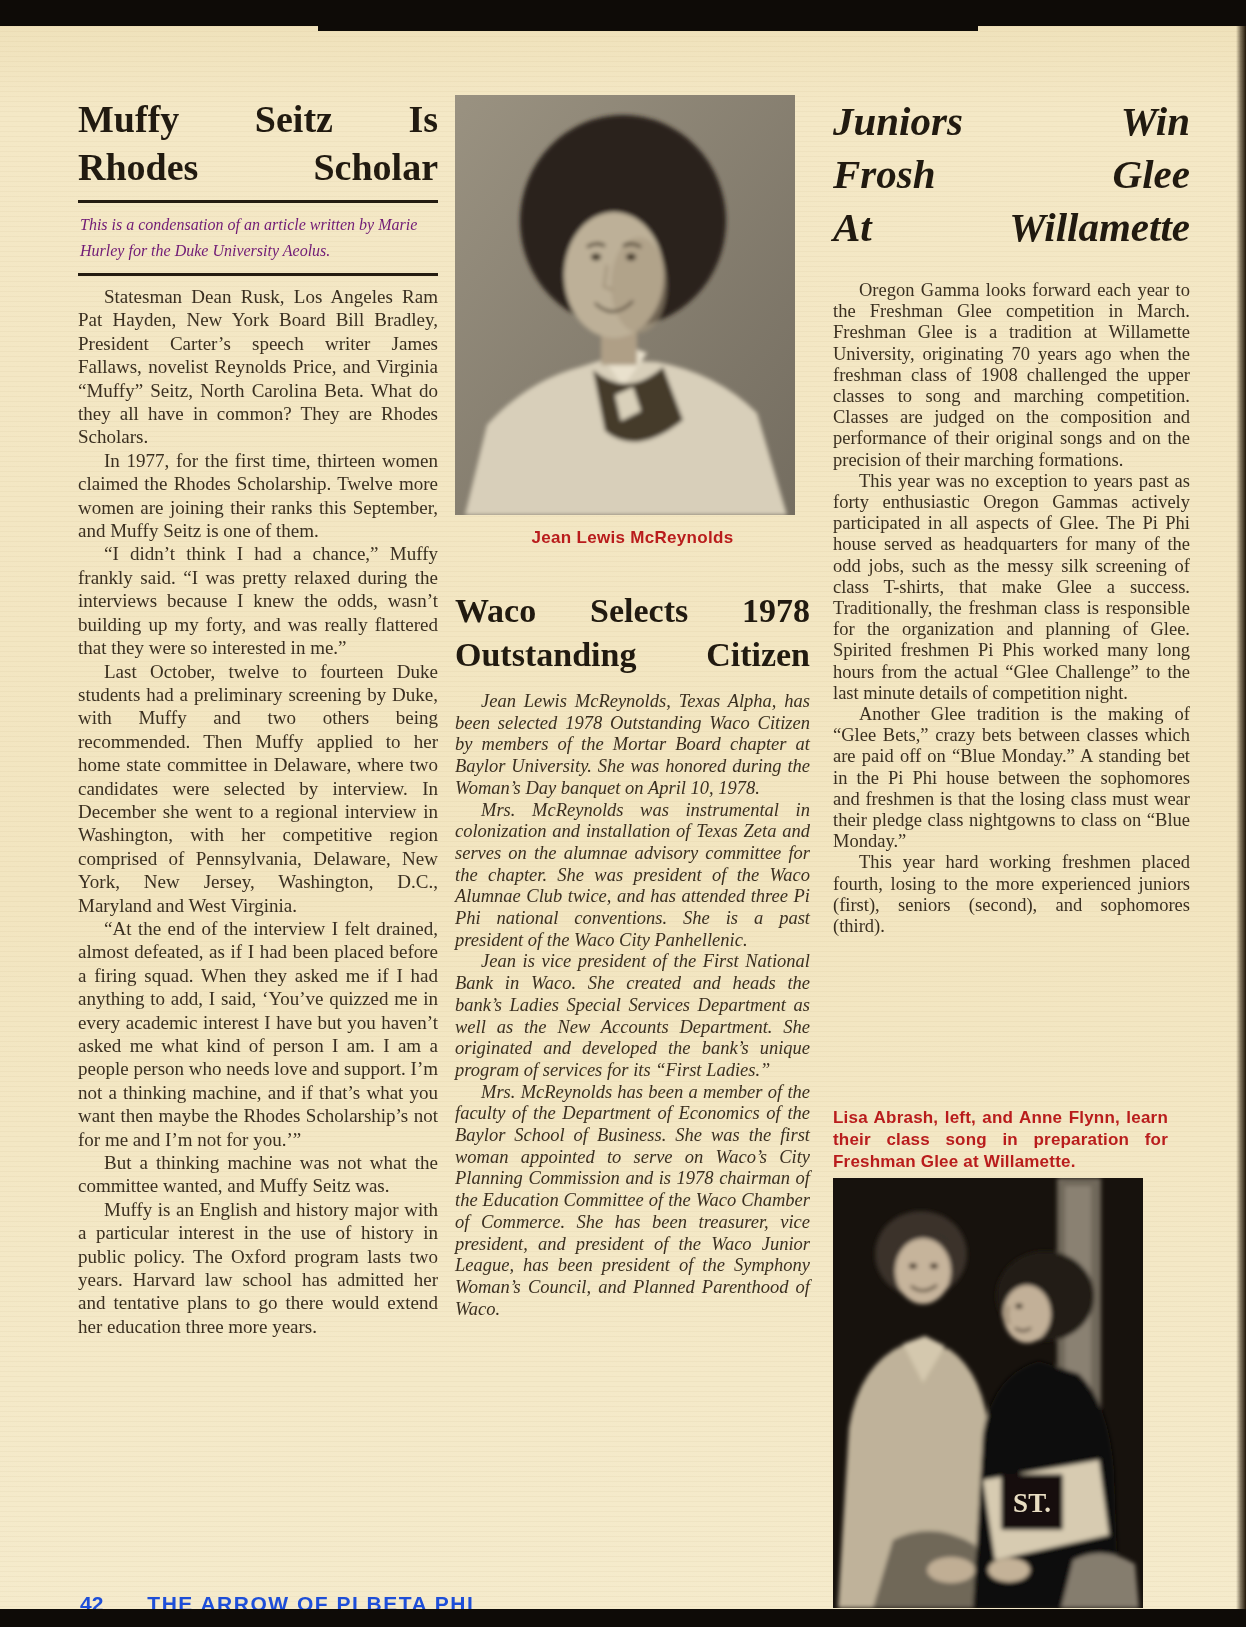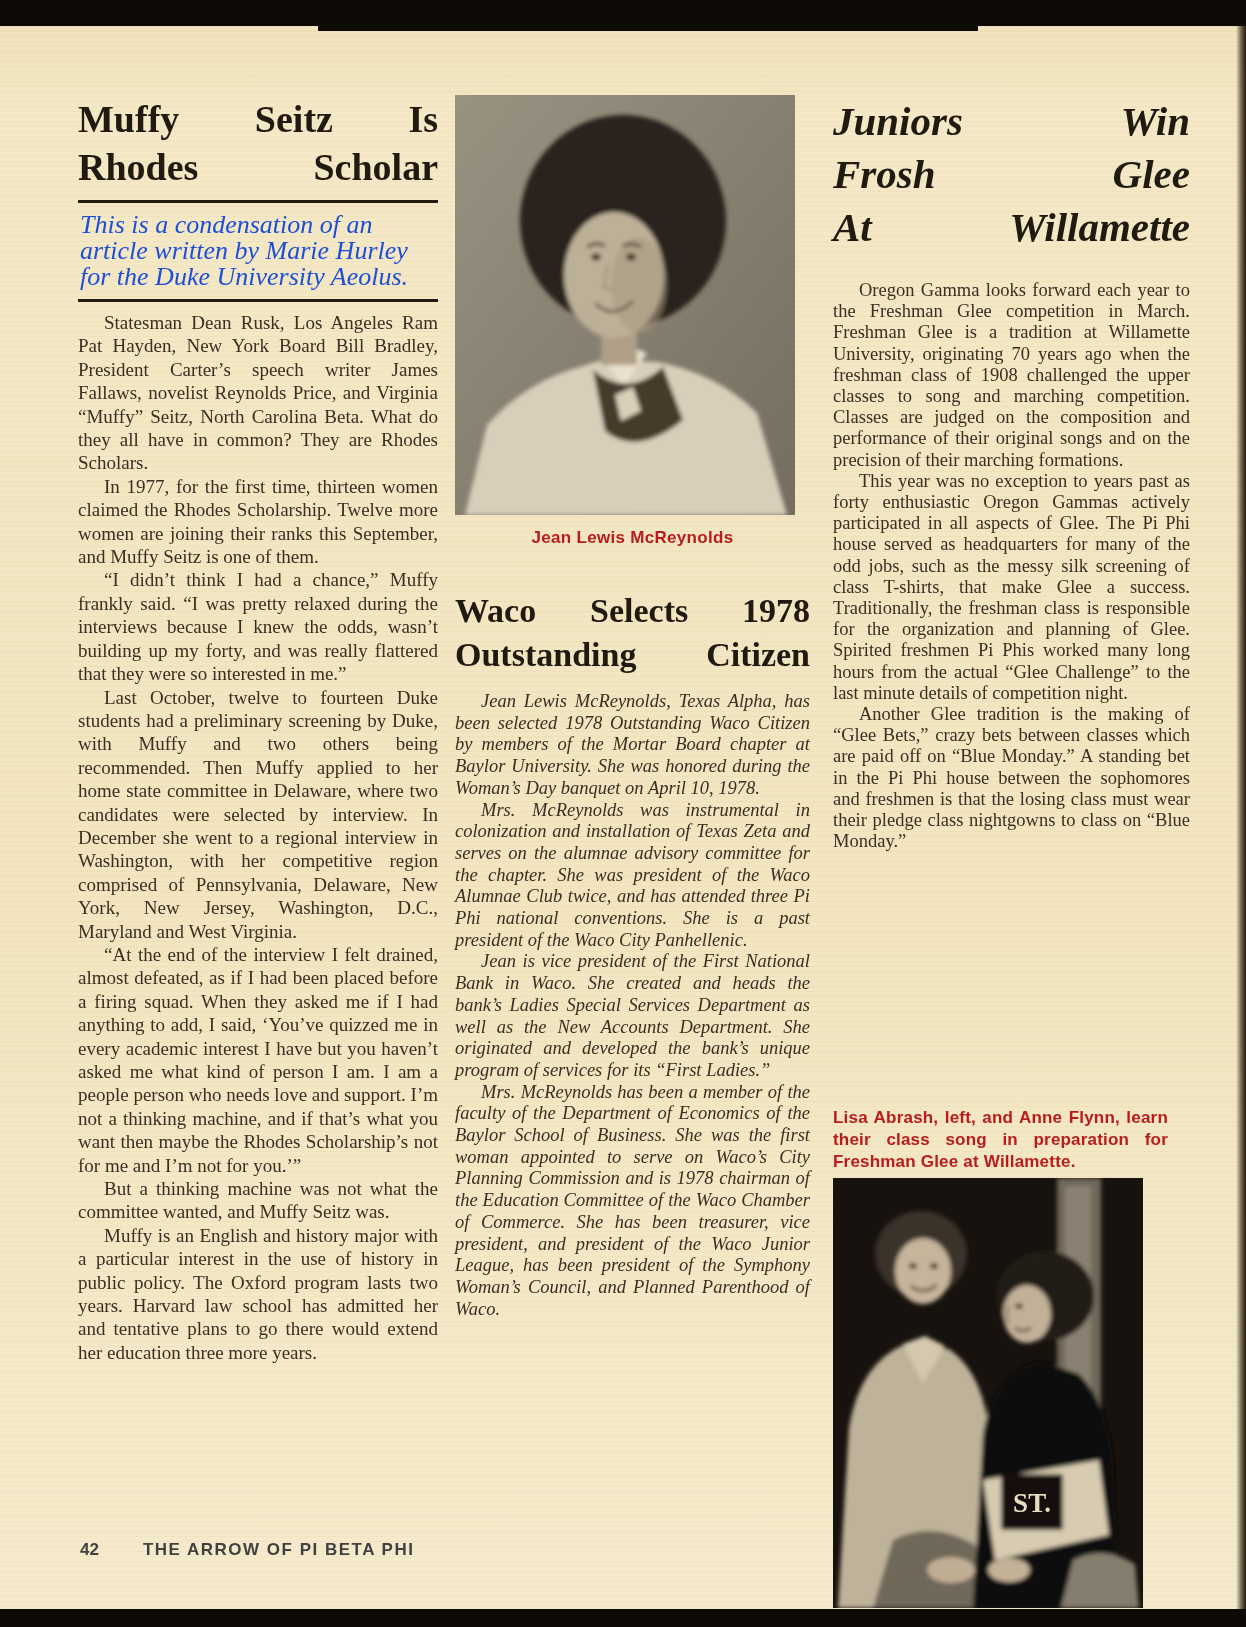--- a/index.html
+++ b/index.html
@@ -27,21 +27,21 @@
   .col-right { left:833px; width:357px; }
 
   .headline { font-weight:bold; color:#211a10; margin:0; }
   .headline .line { display:block; text-align:justify; text-align-last:justify; }
   .muffy-title   { font-size:38px; line-height:48px; }
   .waco-title    { font-size:34px; line-height:44px; margin-top:40px; }
   .juniors-title { font-size:41px; line-height:53px; font-style:italic; }
 
   .rule { border:none; border-top:3px solid #241c11; margin:9px 0 9px 0; }
   .intro {
-    font-style:italic; font-size:26px; line-height:26px; color:#1d4ed8;
+    font-style:italic; font-size:16px; line-height:26px; color:#701a75;
     margin:4px 0 2px 2px;
   }
   .bodytext p {
     margin:0; text-align:justify; text-indent:26px; color:#3a2f20;
   }
   .left-body p  { font-size:19px;   line-height:23.4px; }
   .mid-body p   { font-size:18.5px; line-height:21.7px; }
   .right-body p { font-size:18.5px; line-height:21.2px; }
   .mid-body { margin-top:14px;font-style:italic; }
   .right-body { margin-top:26px; }
@@ -52,23 +52,23 @@
   }
   .portrait-caption { text-align:center; margin-top:12px; letter-spacing:0.3px; }
   .glee-caption {
     position:absolute; top:1012px; left:0; width:335px;
     text-align:justify; letter-spacing:0.2px;
   }
   .photo-frame { display:block; }
   .glee-photo-frame { position:absolute; top:1083px; left:0; }
 
   .footer {
-    position:absolute; left:80px; top:1540px;
+    position:absolute; left:80px; top:1592px;
     font-family:"Liberation Sans","DejaVu Sans",sans-serif; font-weight:bold;
-    font-size:17px; color:#404040; letter-spacing:1.5px;
+    font-size:21px; color:#1d4ed8; letter-spacing:1.5px;
   }
   .footer .pagenum { margin-right:44px; letter-spacing:0; }
 </style>
 </head>
 <body>
 
 <div class="page"></div>
 <div class="topbar"></div>
 <div class="topbar-notch"></div>
 <div class="edge-right"></div>
@@ -139,20 +139,21 @@
 <div class="col col-right">
   <h2 class="headline juniors-title">
     <span class="line">Juniors Win</span>
     <span class="line">Frosh Glee</span>
     <span class="line">At Willamette</span>
   </h2>
   <div class="bodytext right-body">
     <p>Oregon Gamma looks forward each year to the Freshman Glee competition in March. Freshman Glee is a tradition at Willamette University, originating 70 years ago when the freshman class of 1908 challenged the upper classes to song and marching competition. Classes are judged on the composition and performance of their original songs and on the precision of their marching formations.</p>
     <p>This year was no exception to years past as forty enthusiastic Oregon Gammas actively participated in all aspects of Glee. The Pi Phi house served as headquarters for many of the odd jobs, such as the messy silk screening of class T-shirts, that make Glee a success. Traditionally, the freshman class is responsible for the organization and planning of Glee. Spirited freshmen Pi Phis worked many long hours from the actual “Glee Challenge” to the last minute details of competition night.</p>
     <p>Another Glee tradition is the making of “Glee Bets,” crazy bets between classes which are paid off on “Blue Monday.” A standing bet in the Pi Phi house between the sophomores and freshmen is that the losing class must wear their pledge class nightgowns to class on “Blue Monday.”</p>
+    <p>This year hard working freshmen placed fourth, losing to the more experienced juniors (first), seniors (second), and sophomores (third).</p>
   </div>
 
   <div class="caption glee-caption">Lisa Abrash, left, and Anne Flynn, learn their class song in preparation for Freshman Glee at Willamette.</div>
 
   <svg class="photo-frame glee-photo-frame" width="310" height="430" viewBox="0 0 310 430">
     <defs>
       <filter id="soft2" x="-10%" y="-10%" width="120%" height="120%">
         <feGaussianBlur stdDeviation="2"></feGaussianBlur>
       </filter>
     </defs>

